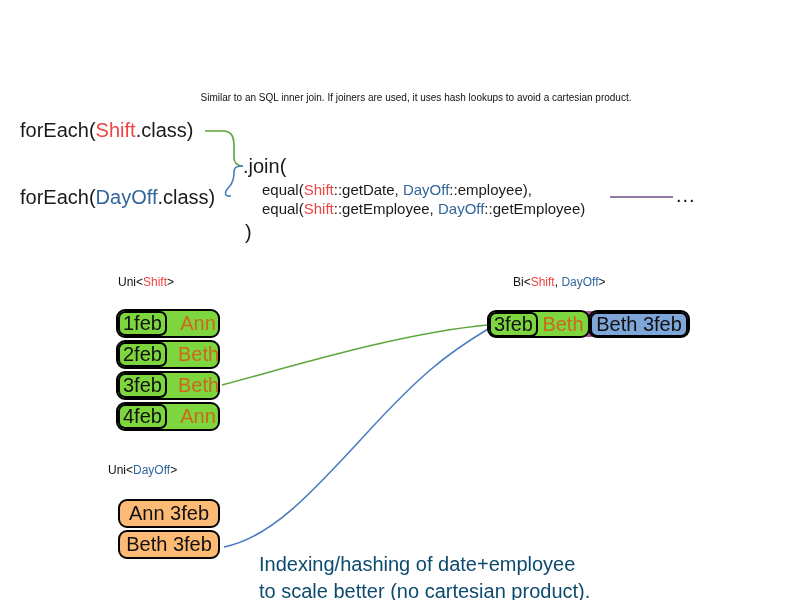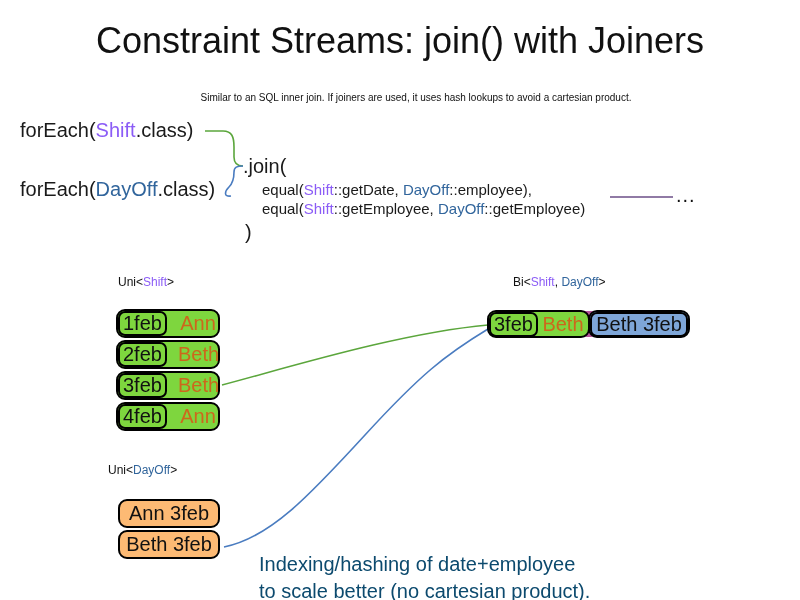--- a/index.html
+++ b/index.html
@@ -15,21 +15,21 @@
   .subtitle{
     left:0;top:76px;width:800px;text-align:center;font-size:10px;color:#111;margin:16px;
   }
   .overlay{left:0;top:0;width:800px;height:600px;pointer-events:none;z-index:1;}
   .overlay path{fill:none;}
   .lg{stroke:#5ba63c;stroke-width:1.6;}
   .lb{stroke:#4a7cc0;stroke-width:1.6;}
   .lp{stroke:#6b4e87;stroke-width:1.6;}
   .code{font-size:20px;white-space:nowrap;z-index:2;color:#1a1a1a;}
   .code-sm{font-size:15px;white-space:nowrap;z-index:2;color:#1a1a1a;}
-  .g{color:#8b5cf6;}
+  .g{color:#ef4444;}
   .b{color:#31659c;}
   .o{color:#cd671c;}
   .tbl-label{font-size:12px;white-space:nowrap;z-index:2;color:#111;}
   .shift-rows{left:116px;top:309px;z-index:2;}
   .srow{
     box-sizing:border-box;width:104px;height:29px;margin-bottom:2px;
     background:#7ed63e;border:2px solid #000;border-radius:9px;
     display:flex;align-items:center;gap:11px;
   }
   .dcell{
@@ -69,36 +69,35 @@
     left:259px;top:531px;font-size:20px;line-height:27px;color:#0c4a6e;
     white-space:nowrap;z-index:2;margin-top:20px;
   }
   .ellipsis{left:676px;top:184px;font-size:20px;color:#111;z-index:2;letter-spacing:1px;}
 </style>
 </head>
 <body>
 
 <div class="slide">
 
-  <h1 class="abs title">Constraint Streams: join() with Joiners</h1>
   <p class="abs subtitle">Similar to an SQL inner join. If joiners are used, it uses hash lookups to avoid a cartesian product.</p>
 
   <svg class="abs overlay" viewBox="0 0 800 600" xmlns="http://www.w3.org/2000/svg">
     <path class="lg" d="M205,131 L223,131 C232,131 234,137 234,147 L234,157 C234,163 237,166 243,166"></path>
     <path class="lb" d="M231,196 C223,197 225,191 229,187 C233,183 234,178 234,172 C234,167 237,166 243,166"></path>
     <path class="lg" d="M222,385 C290,367 400,333 488,325"></path>
     <path class="lb" d="M224,547 C270,538 310,495 365,435 C420,375 445,355 488,329"></path>
     <path class="lp" d="M610,197 L673,197"></path>
   </svg>
 
   <div class="abs code" style="left:20px;top:119px;">
     <span>forEach(</span><span class="g">Shift</span><span>.class)</span>
   </div>
 
-  <div class="abs code" style="left:20px;top:178px;">
+  <div class="abs code" style="left:20px;top:186px;">
     <span>forEach(</span><span class="b">DayOff</span><span>.class)</span>
   </div>
 
   <div class="abs code" style="left:243px;top:155px;">.join(</div>
 
   <div class="abs code-sm" style="left:262px;top:181px;">
     <span>equal(</span><span class="g">Shift</span><span>::getDate, </span><span class="b">DayOff</span><span>::employee),</span>
   </div>
 
   <div class="abs code-sm" style="left:262px;top:200px;">

